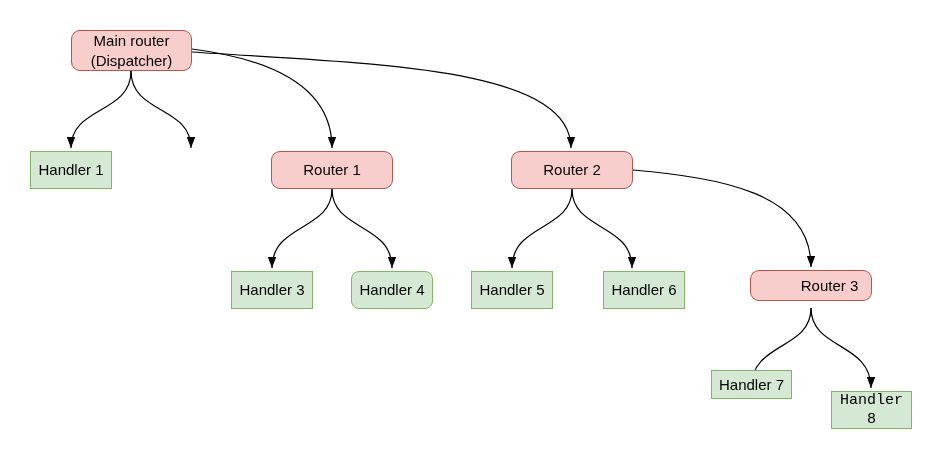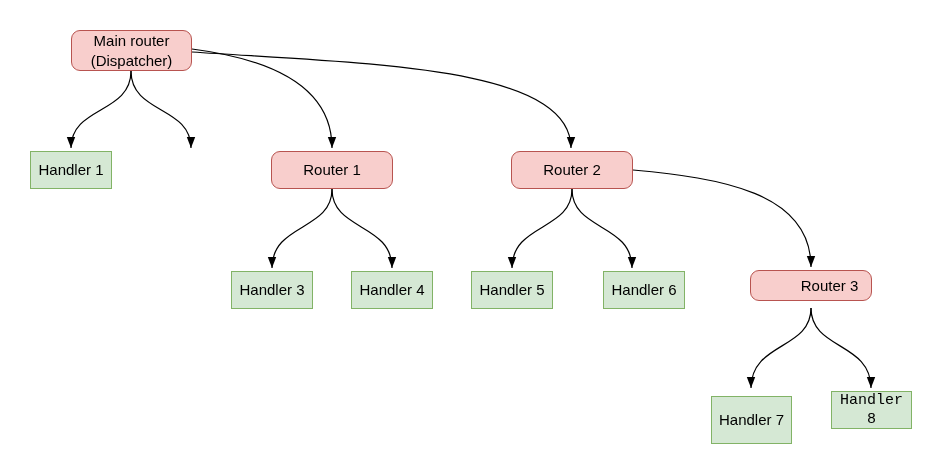--- a/index.html
+++ b/index.html
@@ -93,37 +93,37 @@
   </div>
 
   <div class="node router" style="left:511px; top:151px; width:122px; height:38px;">
     <span class="label">Router 2</span>
   </div>
 
   <div class="node handler" style="left:231px; top:271px; width:82px; height:38px;justify-content:center;">
     <span class="label">Handler 3</span>
   </div>
 
-  <div class="node handler" style="left:351px; top:271px; width:82px; height:38px;">
+  <div class="node handler" style="left:351px; top:271px; width:82px; height:38px;border-radius:8px;">
     <span class="label">Handler 4</span>
   </div>
 
   <div class="node handler" style="left:471px; top:271px; width:82px; height:38px;">
     <span class="label">Handler 5</span>
   </div>
 
   <div class="node handler" style="left:591px; top:271px; width:82px; height:38px;margin-left:12px;">
     <span class="label">Handler 6</span>
   </div>
 
   <div class="node router" style="left:750px; top:270px; width:122px; height:31px;padding-left:37px;">
     <span class="label">Router 3</span>
   </div>
 
-  <div class="node handler" style="left:711px; top:396px; width:81px; height:48px;">
+  <div class="node handler" style="left:711px; top:370px; width:81px; height:29px;">
     <span class="label">Handler 7</span>
   </div>
 
   <div class="node handler" style="left:831px; top:391px; width:81px; height:38px;font-family:Liberation Mono, monospace;">
     <span class="label">Handler 8</span>
   </div>
 
 </div>
 
 </body></html>

